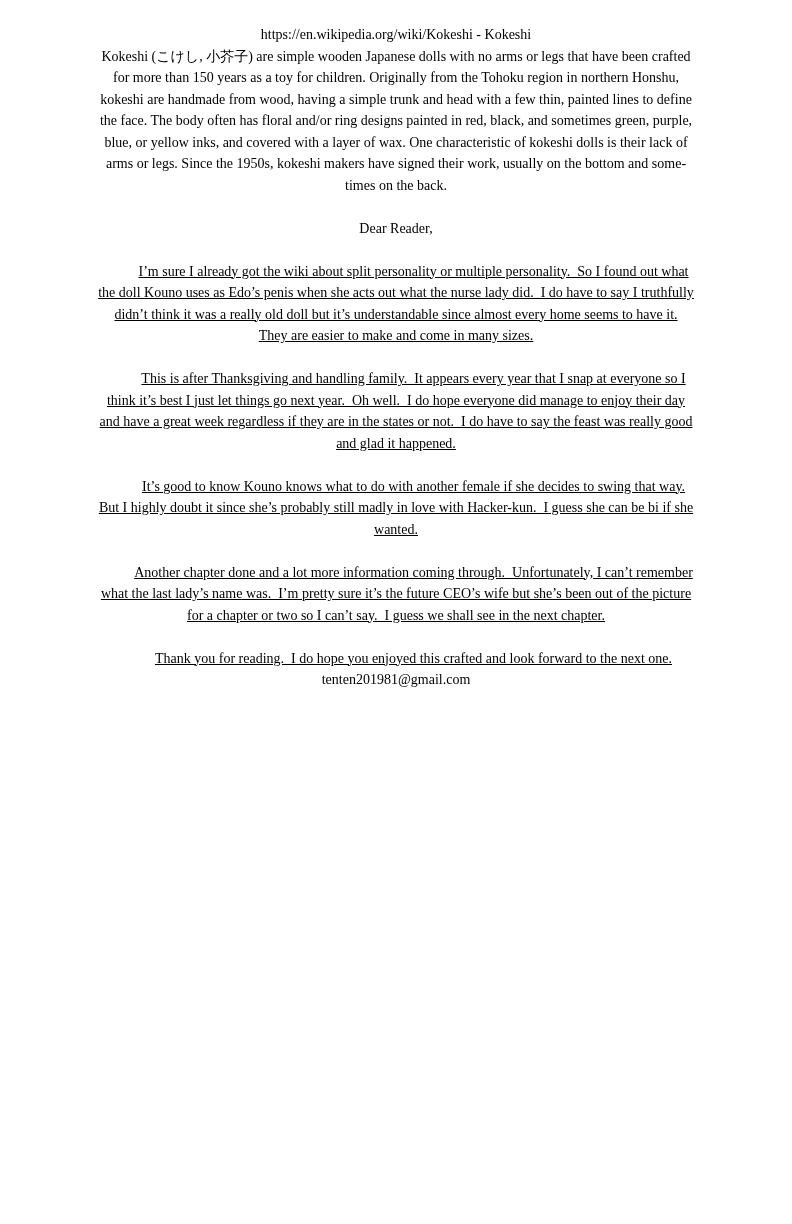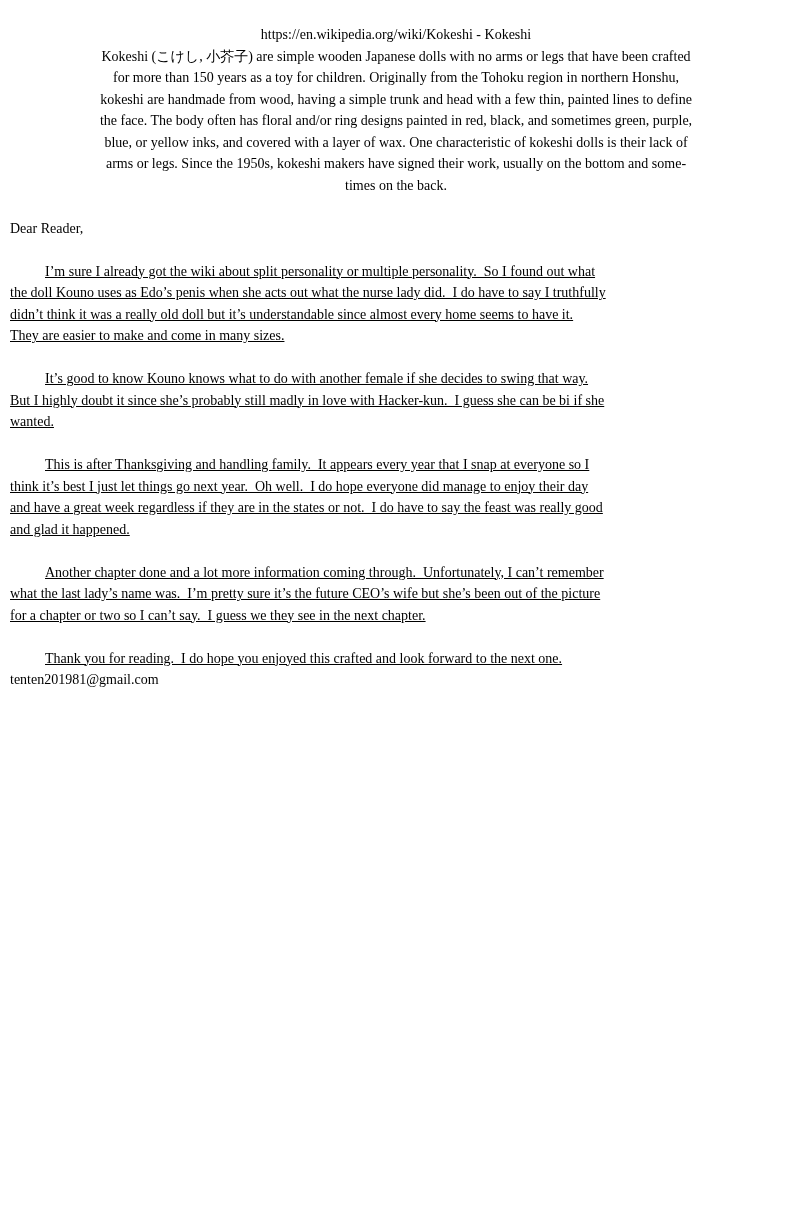--- a/index.html
+++ b/index.html
@@ -15,20 +15,21 @@
     padding: 24px 10px;
     background: #ffffff;
     color: #000000;
     font-family: "Liberation Serif", "DejaVu Serif", serif;
     font-size: 14px;
     line-height: 21.5px;
     overflow: hidden;
   }
   .pre {
     white-space: pre;
+    text-align: center;
   }
   .center {
     text-align: center;
   }
   .gap {
     margin-top: 21.5px;
   }
   .para {
     text-indent: 35px;
     text-decoration: underline;
@@ -49,32 +50,32 @@
 arms or legs. Since the 1950s, kokeshi makers have signed their work, usually on the bottom and some-
 times on the back.</div>
 
   <div class="pre gap">Dear Reader,</div>
 
   <div class="pre gap para">I’m sure I already got the wiki about split personality or multiple personality.  So I found out what
 the doll Kouno uses as Edo’s penis when she acts out what the nurse lady did.  I do have to say I truthfully
 didn’t think it was a really old doll but it’s understandable since almost every home seems to have it.
 They are easier to make and come in many sizes.</div>
 
-  <div class="pre gap para">It’s good to know Kouno knows what to do with another female if she decides to swing that way.
-But I highly doubt it since she’s probably still madly in love with Hacker-kun.  I guess she can be bi if she
-wanted.</div>
-
   <div class="pre gap para">This is after Thanksgiving and handling family.  It appears every year that I snap at everyone so I
 think it’s best I just let things go next year.  Oh well.  I do hope everyone did manage to enjoy their day
 and have a great week regardless if they are in the states or not.  I do have to say the feast was really good
 and glad it happened.</div>
 
+  <div class="pre gap para">It’s good to know Kouno knows what to do with another female if she decides to swing that way.
+But I highly doubt it since she’s probably still madly in love with Hacker-kun.  I guess she can be bi if she
+wanted.</div>
+
   <div class="pre gap para">Another chapter done and a lot more information coming through.  Unfortunately, I can’t remember
 what the last lady’s name was.  I’m pretty sure it’s the future CEO’s wife but she’s been out of the picture
-for a chapter or two so I can’t say.  I guess we they see in the next chapter.</div>
+for a chapter or two so I can’t say.  I guess we shall see in the next chapter.</div>
 
   <div class="pre gap para">Thank you for reading.  I do hope you enjoyed this crafted and look forward to the next one.</div>
 
 
 
   <div class="pre">tenten201981@gmail.com</div>
 
 </div>
 
 </body></html>

